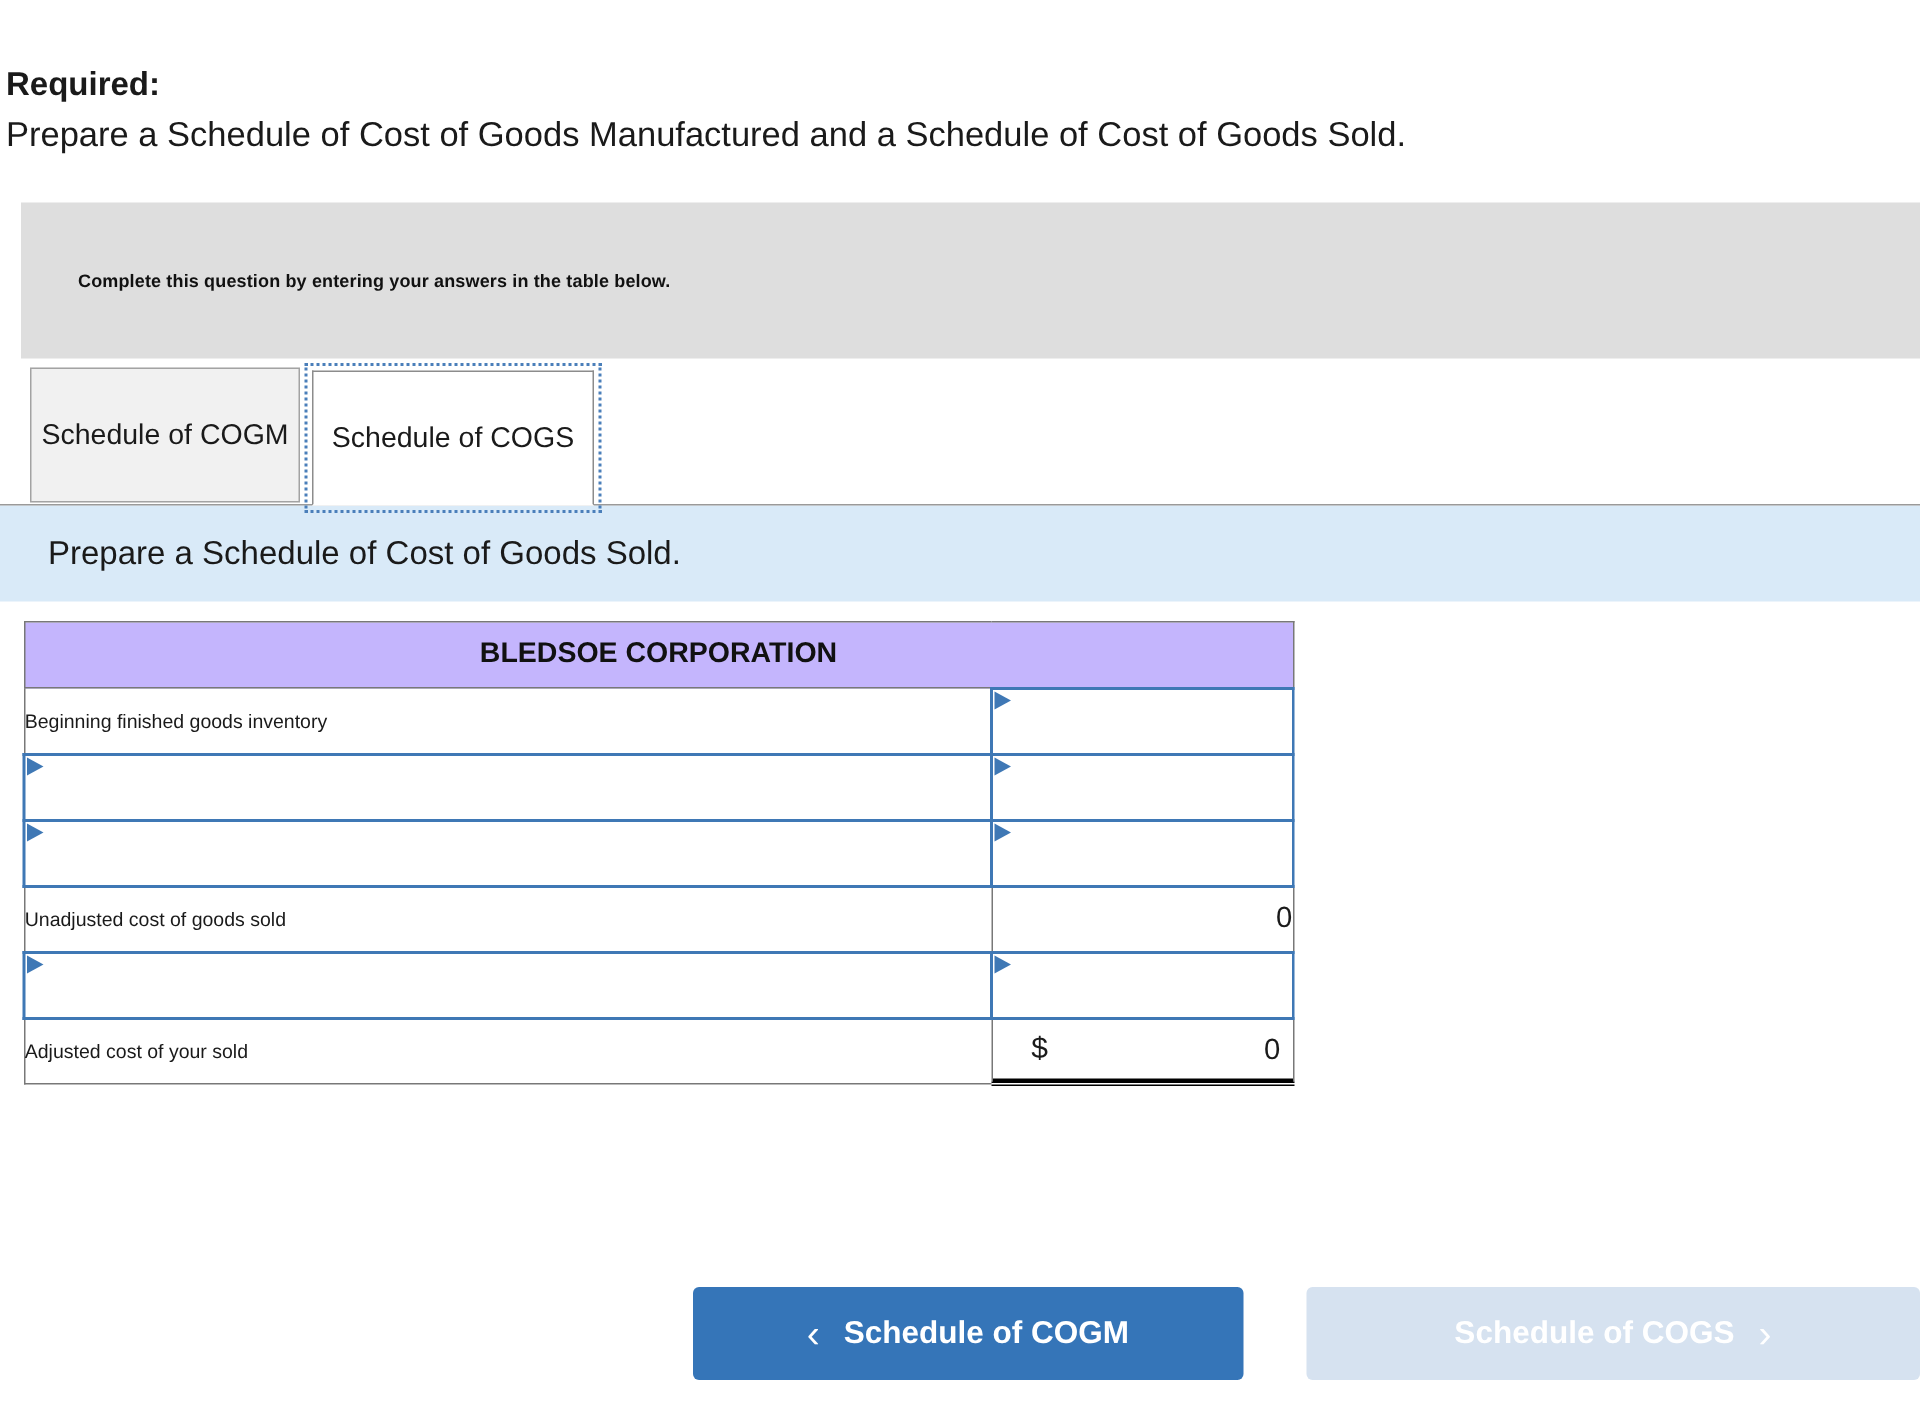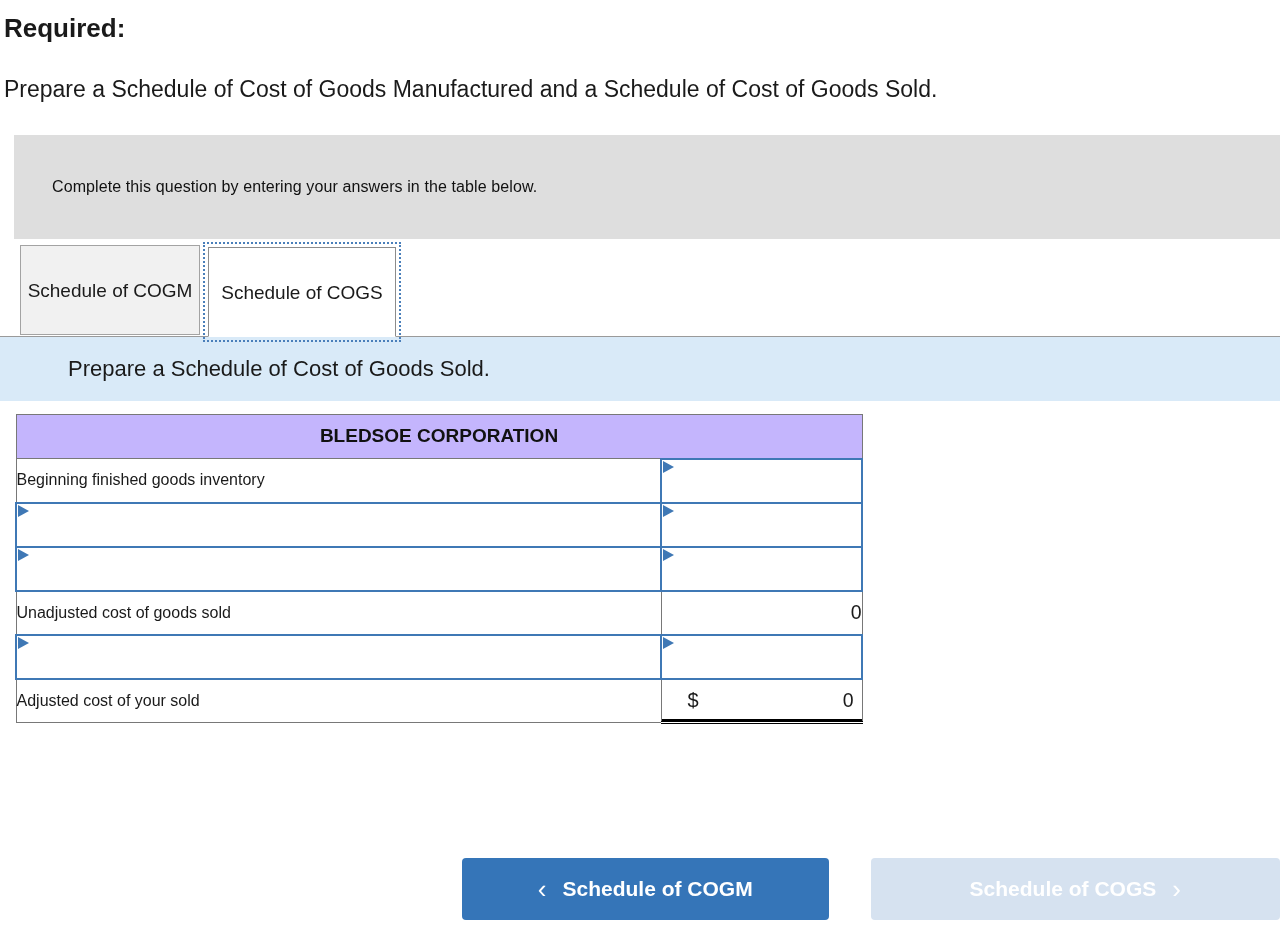--- a/index.html
+++ b/index.html
@@ -14,47 +14,47 @@
     color: #1a1a1a;
     overflow: hidden;
     position: relative;
   }
 
   
   .required-block {
     padding: 0 0 0 4px;
   }
   .required-label {
-    font-size: 26px;
+    font-size: 22px;
     font-weight: bold;
     line-height: 34px;
-    padding-top: 11px;
-    color: #1a1a1a;
+    padding-top: 0;
+    color: #1a1a1a;
+    margin-top: 39px;
   }
   .required-text {
     font-size: 23px;
     line-height: 32px;
     color: #1a1a1a;
     white-space: nowrap;
-    margin-top: 28px;
   }
 
   
   .banner {
     margin: 30px 0 0 14px;
     width: 1266px;
     height: 104px;
     background: #dedede;
     box-sizing: border-box;
     display: flex;
     align-items: center;
   }
   .banner-text {
-    font-size: 16px;
-    font-weight: normal;
+    font-size: 12px;
+    font-weight: bold;
     color: #111111;
     padding-left: 38px;
     letter-spacing: 0.1px;
   }
 
   
   .tab-strip {
     position: relative;
     margin-top: 6px;
     height: 92px;
@@ -109,21 +109,20 @@
     height: 64px;
     background: #d9eaf8;
     display: flex;
     align-items: center;
     box-sizing: border-box;
   }
   .instruction-text {
     font-size: 22px;
     color: #1a1a1a;
     padding-left: 32px;
-    margin-left: 36px;
   }
 
   
   .sheet {
     margin: 13px 0 0 15px;
     width: 848px;
     border-collapse: collapse;
     table-layout: fixed;
     border: 1px solid #787878;
     box-sizing: border-box;
@@ -141,21 +140,21 @@
   .hdr {
     background: #c4b5fd;
     text-align: center;
     font-size: 19px;
     font-weight: bold;
     color: #111111;
     height: 46px;
   }
 
   .label-cell {
-    font-size: 16px;
+    font-size: 13px;
     color: #1a1a1a;
     padding-left: 8px;
   }
 
   .value-cell {
     text-align: right;
     font-size: 19.5px;
     color: #1a1a1a;
     padding-right: 8px;
   }

